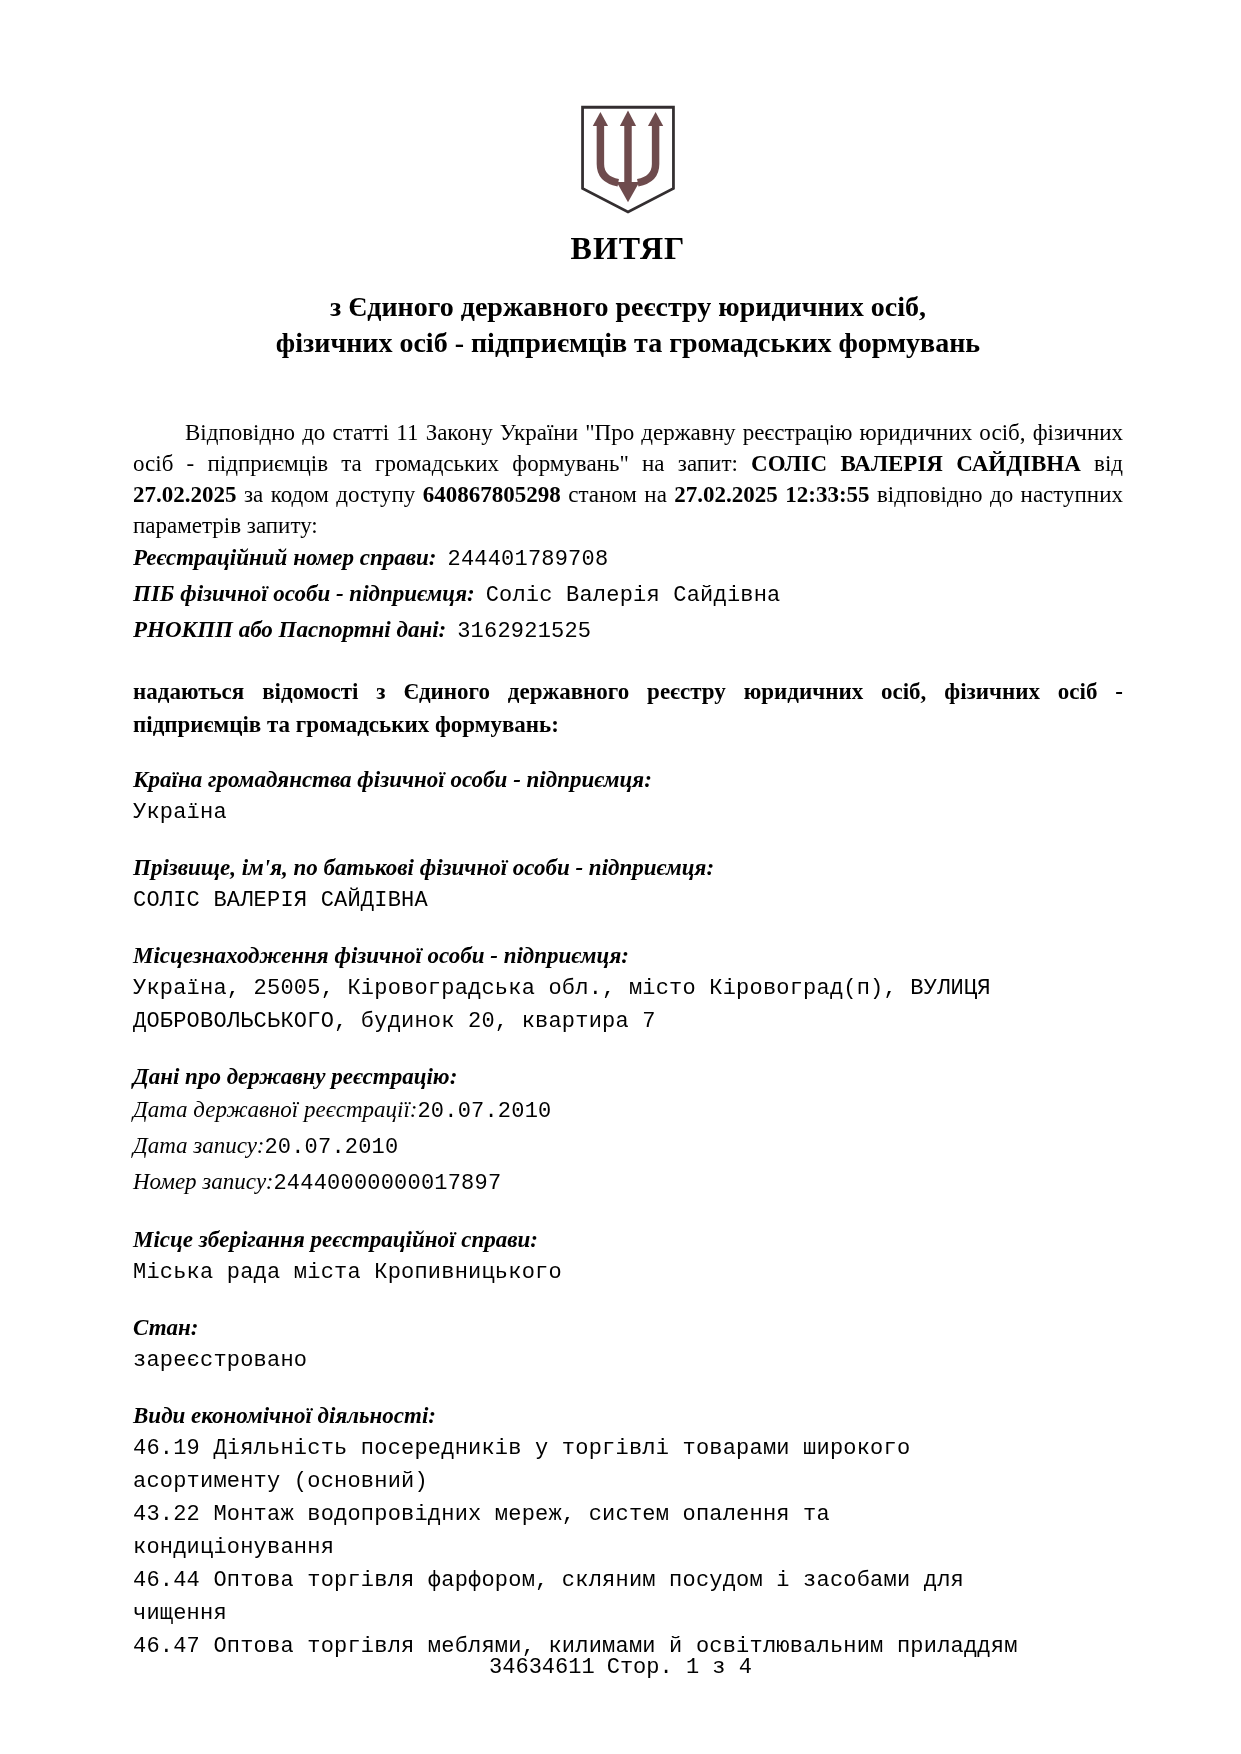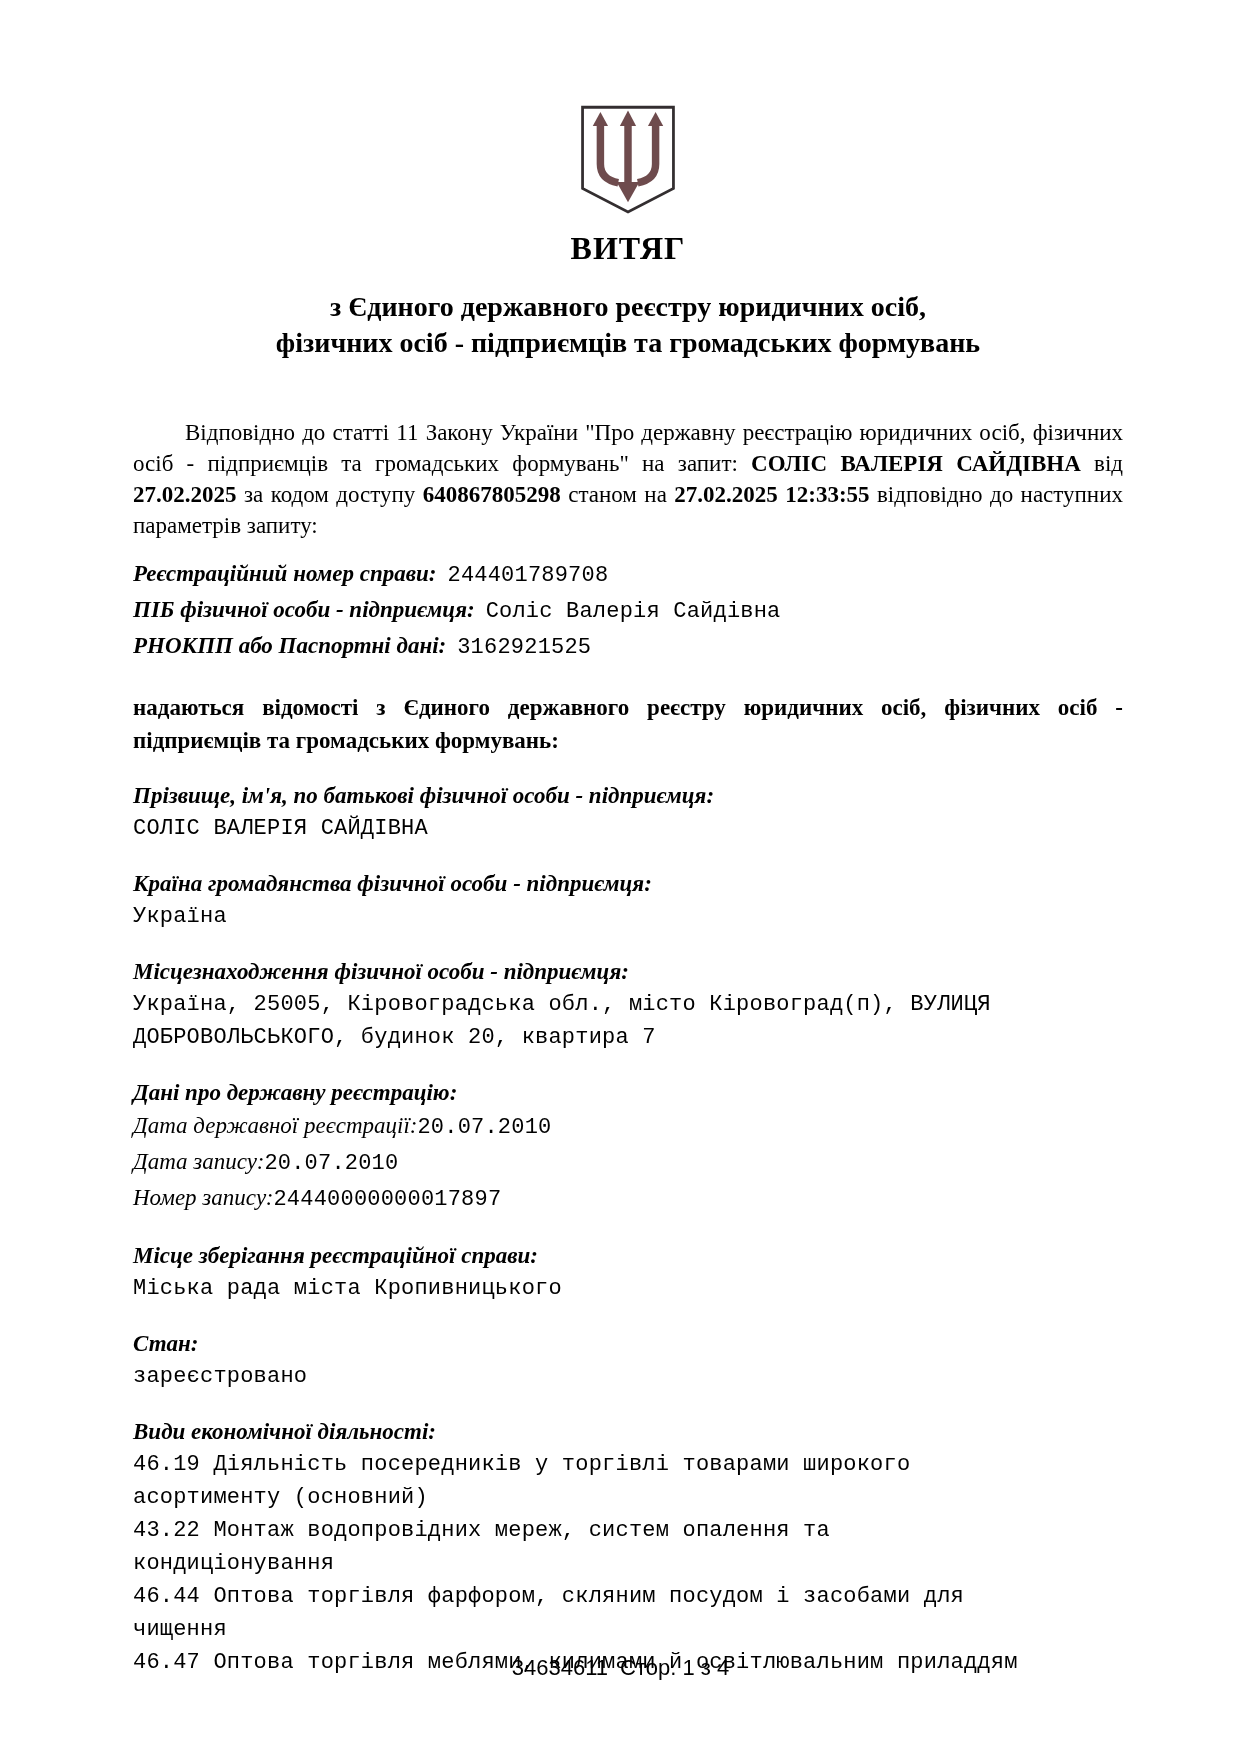--- a/index.html
+++ b/index.html
@@ -40,21 +40,20 @@
   }
   .intro {
     margin: 56px 0 0 0;
     font-size: 23px;
     line-height: 31px;
     text-align: justify;
     text-indent: 52px;
   }
   .intro b { font-weight: bold; }
   .params {
-    margin-top: 16px;
   }
   .param-row {
     font-size: 23px;
     line-height: 34px;
   }
   .lbl-bold-italic {
     font-weight: bold;
     font-style: italic;
     margin-right: 11px;
   }
@@ -82,21 +81,21 @@
   .section-heading {
     font-weight: bold;
     font-style: italic;
   }
   .footer {
     position: absolute;
     left: 0;
     top: 1655px;
     width: 1241px;
     text-align: center;
-    font-family: Liberation Sans, sans-serif;
+    font-family: Liberation Mono, monospace;
     font-size: 22px;
   }
   .footer span { margin: 0 6px; }
 </style>
 </head>
 <body>
 
 <div class="page">
 
   <div class="emblem-wrap">
@@ -135,27 +134,27 @@
       <span class="lbl-bold-italic">ПІБ фізичної особи - підприємця:</span><span class="mono">Соліс Валерія Сайдівна</span>
     </div>
     <div class="param-row">
       <span class="lbl-bold-italic">РНОКПП або Паспортні дані:</span><span class="mono">3162921525</span>
     </div>
   </div>
 
   <p class="note">надаються відомості з Єдиного державного реєстру юридичних осіб, фізичних осіб - підприємців та громадських формувань:</p>
 
   <div class="section">
-    <div class="section-heading">Прізвище, ім'я, по батькові фізичної особи - підприємця:</div>
-    <div class="mono">СОЛІС ВАЛЕРІЯ САЙДІВНА</div>
+    <div class="section-heading">Країна громадянства фізичної особи - підприємця:</div>
+    <div class="mono">Україна</div>
   </div>
 
   <div class="section">
-    <div class="section-heading">Країна громадянства фізичної особи - підприємця:</div>
-    <div class="mono">Україна</div>
+    <div class="section-heading">Прізвище, ім'я, по батькові фізичної особи - підприємця:</div>
+    <div class="mono">СОЛІС ВАЛЕРІЯ САЙДІВНА</div>
   </div>
 
   <div class="section">
     <div class="section-heading">Місцезнаходження фізичної особи - підприємця:</div>
     <div class="mono">Україна, 25005, Кіровоградська обл., місто Кіровоград(п), ВУЛИЦЯ
 ДОБРОВОЛЬСЬКОГО, будинок 20, квартира 7</div>
   </div>
 
   <div class="section">
     <div class="section-heading">Дані про державну реєстрацію:</div>

